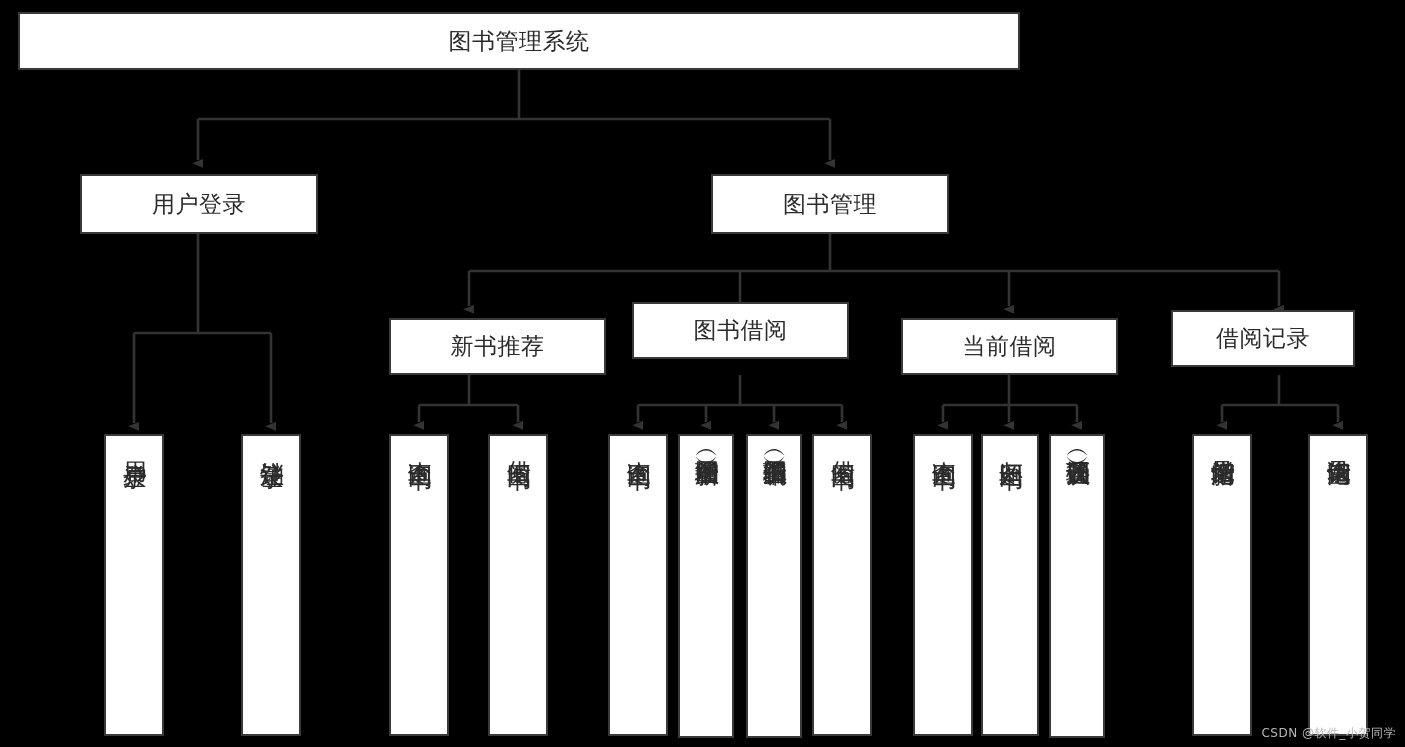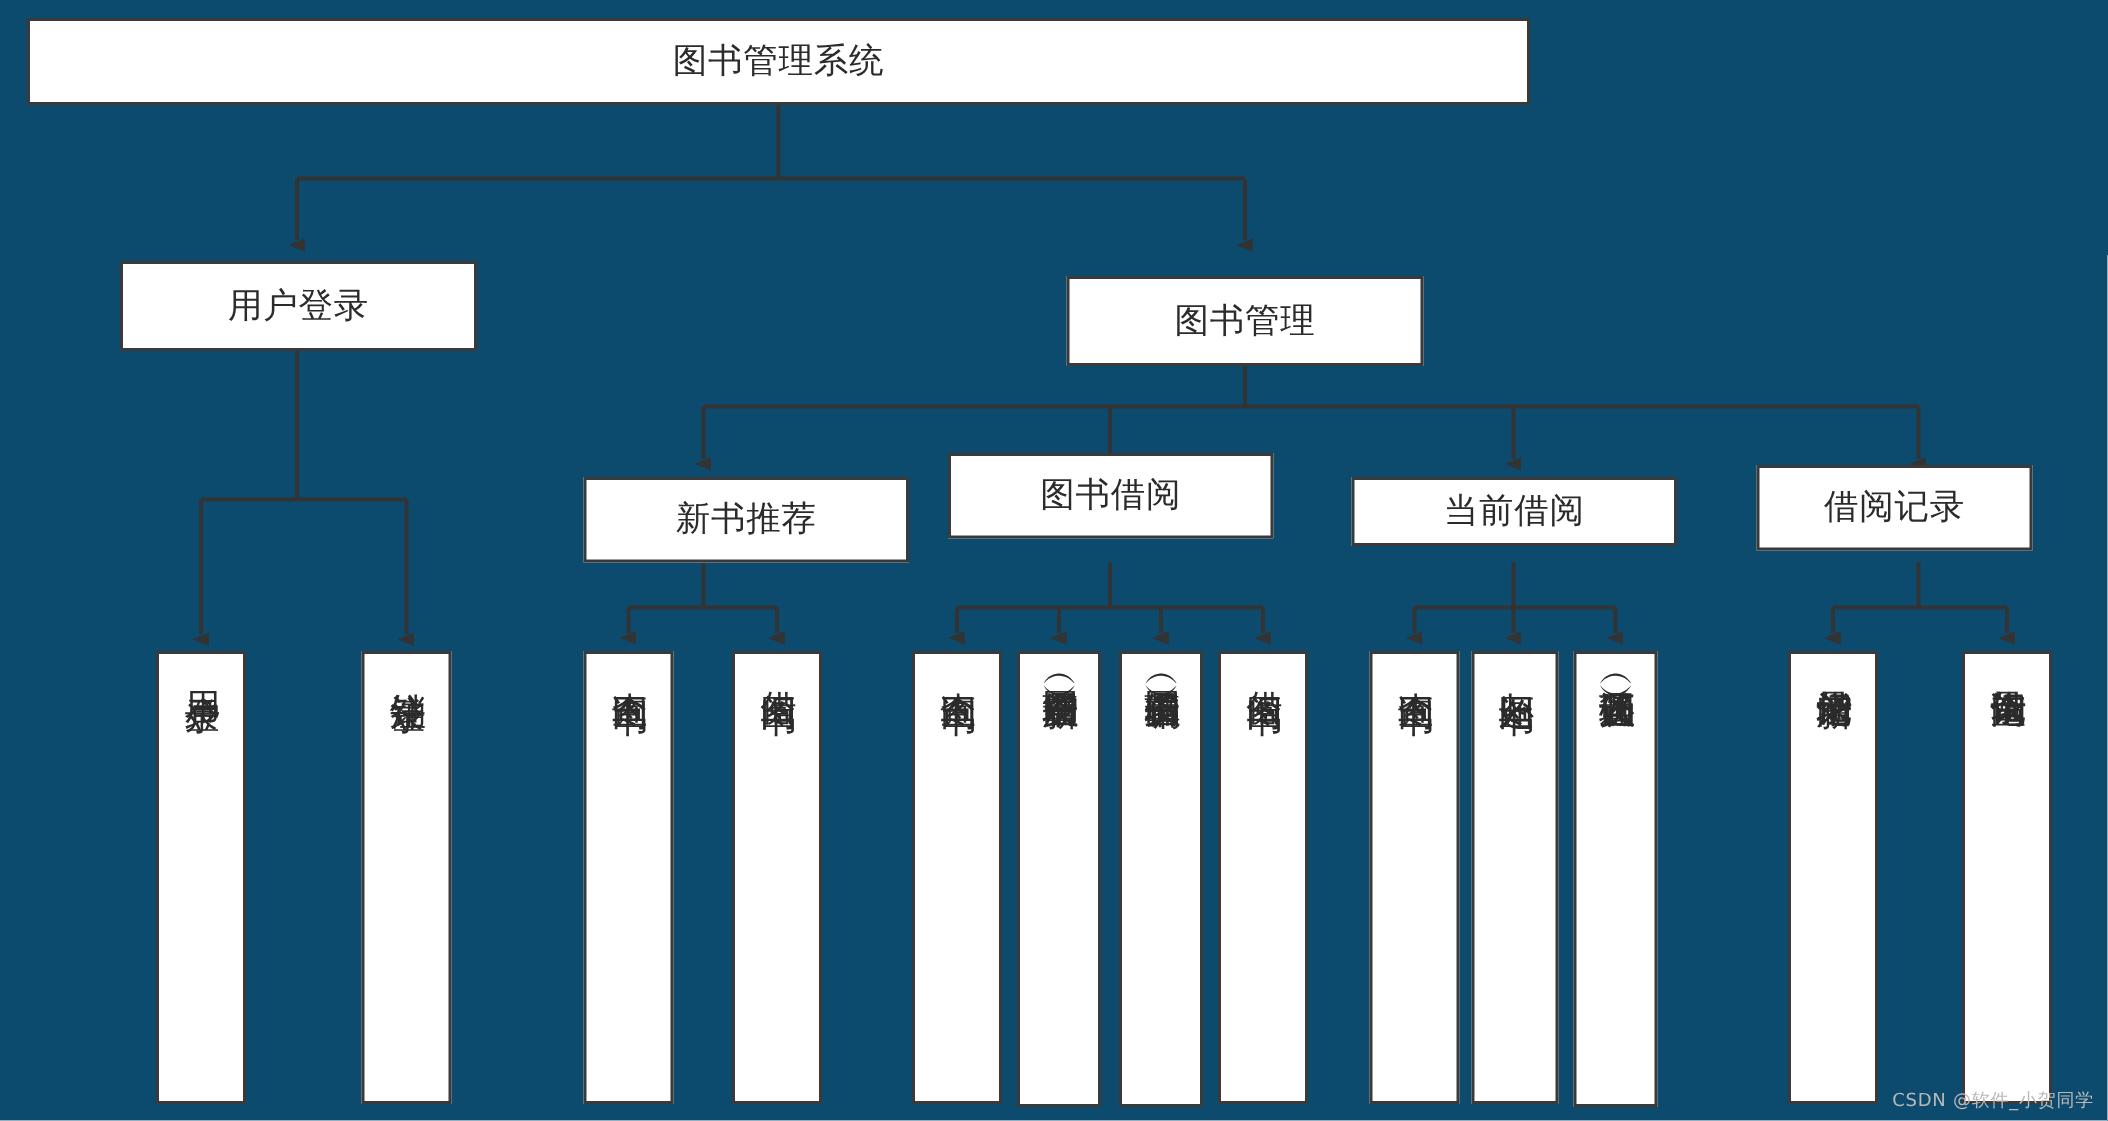--- a/index.html
+++ b/index.html
@@ -8,21 +8,21 @@
     padding: 0;
     background: #ffffff;
   }
   body {
     font-family: "DejaVu Sans", "Liberation Sans", sans-serif;
   }
   #diagram-root {
     position: relative;
     width: 1405px;
     height: 747px;
-    background: #0c4a6e;
+    background: #000000;
     overflow: hidden;
   }
   #edge-layer {
     position: absolute;
     left: 0;
     top: 0;
     width: 1405px;
     height: 747px;
     pointer-events: none;
   }
@@ -130,31 +130,31 @@
     </g>
   </svg>
 
   <div class="node h" style="left:18px; top:12px; width:1002px; height:58px;">
     <span class="node-label">图书管理系统</span>
   </div>
 
   <div class="node h" style="left:80px; top:174px; width:238px; height:60px;">
     <span class="node-label">用户登录</span>
   </div>
-  <div class="node h" style="left:711px; top:174px; width:238px; height:60px;margin-top:10px;">
+  <div class="node h" style="left:711px; top:174px; width:238px; height:60px;">
     <span class="node-label">图书管理</span>
   </div>
 
   <div class="node h" style="left:361px; top:318px; width:217px; height:57px;margin-left:28px;">
     <span class="node-label">新书推荐</span>
   </div>
   <div class="node h" style="left:632px; top:302px; width:217px; height:57px;">
     <span class="node-label">图书借阅</span>
   </div>
-  <div class="node h" style="left:901px; top:318px; width:217px; height:46px;">
+  <div class="node h" style="left:901px; top:318px; width:217px; height:57px;">
     <span class="node-label">当前借阅</span>
   </div>
   <div class="node h" style="left:1171px; top:310px; width:184px; height:57px;">
     <span class="node-label">借阅记录</span>
   </div>
 
   <div class="node v" style="left:104px; top:434px; width:60px; height:302px;">
     <span class="node-label">用户登录</span>
   </div>
   <div class="node v" style="left:241px; top:434px; width:60px; height:302px;">

